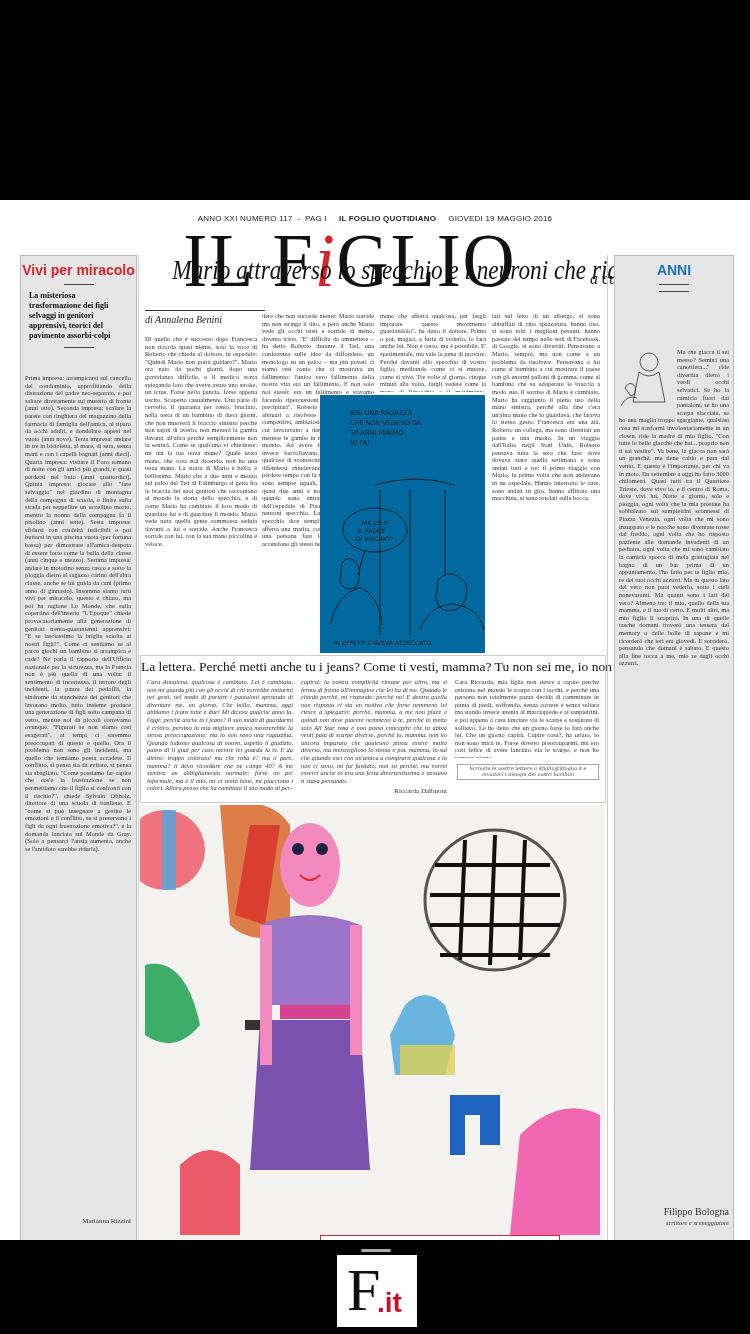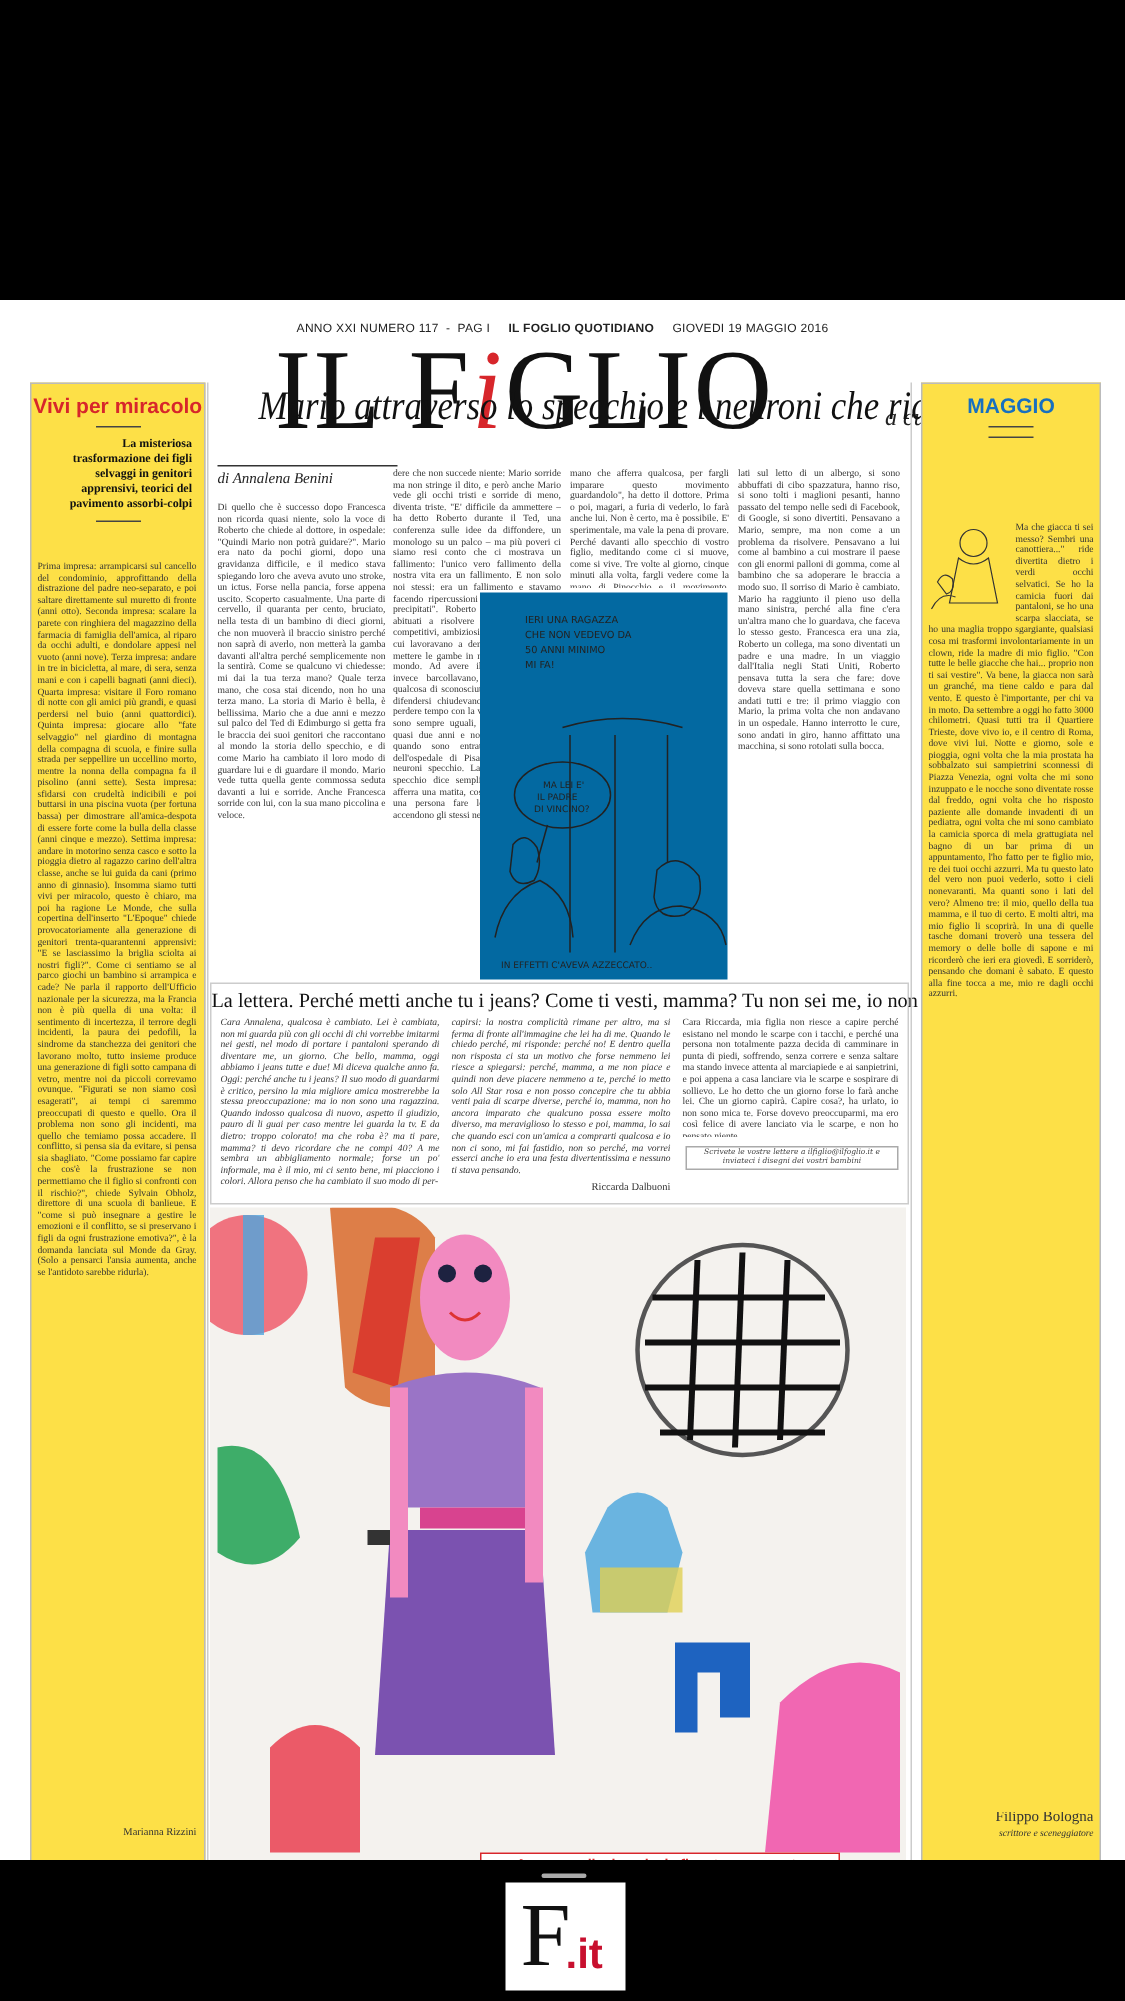--- a/index.html
+++ b/index.html
@@ -3,26 +3,26 @@
 <meta charset="utf-8">
 <style>
   html, body { margin:0; padding:0; }
   body { width:750px; height:1334px; background:#000; position:relative; overflow:hidden; font-family:"DejaVu Serif", serif; }
   .page { position:absolute; left:0; top:200px; width:750px; height:1040px; background:#fff; overflow:hidden; }
   .dateline { position:absolute; top:14px; left:0; width:750px; text-align:center; font-family:Liberation Sans, sans-serif; font-size:8px; color:#222; letter-spacing:0.2px; }
   .dateline b { font-weight:bold; }
   .masthead { position:absolute; top:20px; left:140px; width:420px; text-align:center; font-family:"Liberation Serif", serif; font-size:76px; line-height:80px; color:#111; letter-spacing:2px; transform:scaleX(0.95); }
   .masthead .red { color:#d7262b; font-style:italic; }
   .curator { position:absolute; top:70px; left:590px; font-family:"Liberation Serif", serif; font-style:italic; font-size:16px; color:#222; }
-  .box { position:absolute; border:1px solid #bbb; background:#fde047; }
+  .box { position:absolute; border:1px solid #bbb; background:#e5e5e5; }
   .side-title { font-family:"Liberation Sans", sans-serif; font-weight:bold; font-size:14px; text-align:center; margin-top:6px; }
   .side-title.red { color:#d7262b; }
   .side-title.blue { color:#1770c0; }
   .rule { width:30px; height:1px; background:#444; margin:6px auto; }
-  .side-sub { font-family:"Liberation Serif", serif; font-weight:bold; font-size:8px; line-height:10px; text-align:right; color:#111; padding:0 8px; }
+  .side-sub { font-family:"Liberation Serif", serif; font-weight:bold; font-size:8px; line-height:10px; text-align:left; color:#111; padding:0 8px; }
   .col { position:absolute; font-family:"Liberation Serif", serif; font-size:6.4px; line-height:7.6px; color:#333; text-align:justify; overflow:hidden; }
   .headline { position:absolute; top:55px; left:140px; width:462px; text-align:center; font-family:"Liberation Serif", serif; font-style:italic; font-size:27px; color:#111; transform:scaleX(0.86); transform-origin:center; white-space:nowrap; }
   .byline { position:absolute; top:114px; left:145px; font-family:"Liberation Serif", serif; font-style:italic; font-size:10px; color:#222; }
   .byline-rule { position:absolute; top:110px; left:145px; width:120px; height:1px; background:#333; }
   .vline { position:absolute; width:1px; background:#ccc; }
   .letter-box { position:absolute; top:455px; left:140px; width:464px; height:146px; border:1px solid #ccc; }
   .letter-title { position:absolute; top:3px; left:0; width:100%; text-align:center; font-family:"Liberation Serif", serif; font-size:13.5px; color:#111; white-space:nowrap; }
   .sig { font-weight:normal; text-align:right; font-style:normal; }
   .note { position:absolute; border:1px solid #aaa; font-size:5px; line-height:6px; font-style:italic; text-align:center; color:#444; }
   .drawing { position:absolute; top:605px; left:140px; width:464px; height:435px; background:#f4f2ee; overflow:hidden; }
@@ -138,21 +138,21 @@
     </svg>
     <div class="insert">
       <div class="insert-title">Avevamo dieci anni e la finestra era aperta</div>
 
     </div>
   </div>
 
   <div class="vline" style="top:55px;left:607px;height:985px;"></div>
 
   <div class="box" style="top:55px;left:614px;width:118px;height:985px;">
-    <div class="side-title blue">MAGGIO</div>
+    <div class="side-title blue">ANNI</div>
     <div class="rule"></div>
     <div class="rule"></div>
     <svg style="position:absolute;left:4px;top:92px;" width="56" height="60" viewBox="0 0 56 60">
       <g fill="none" stroke="#333" stroke-width="0.8">
         <circle cx="30" cy="14" r="9"></circle>
         <path d="M20 24 q10 8 20 0 l6 30 l-32 0 z"></path>
         <path d="M6 40 q4 -8 10 -2 q2 8 -4 10 z"></path>
         <path d="M2 58 q6 -12 16 -8"></path>
       </g>
     </svg>

